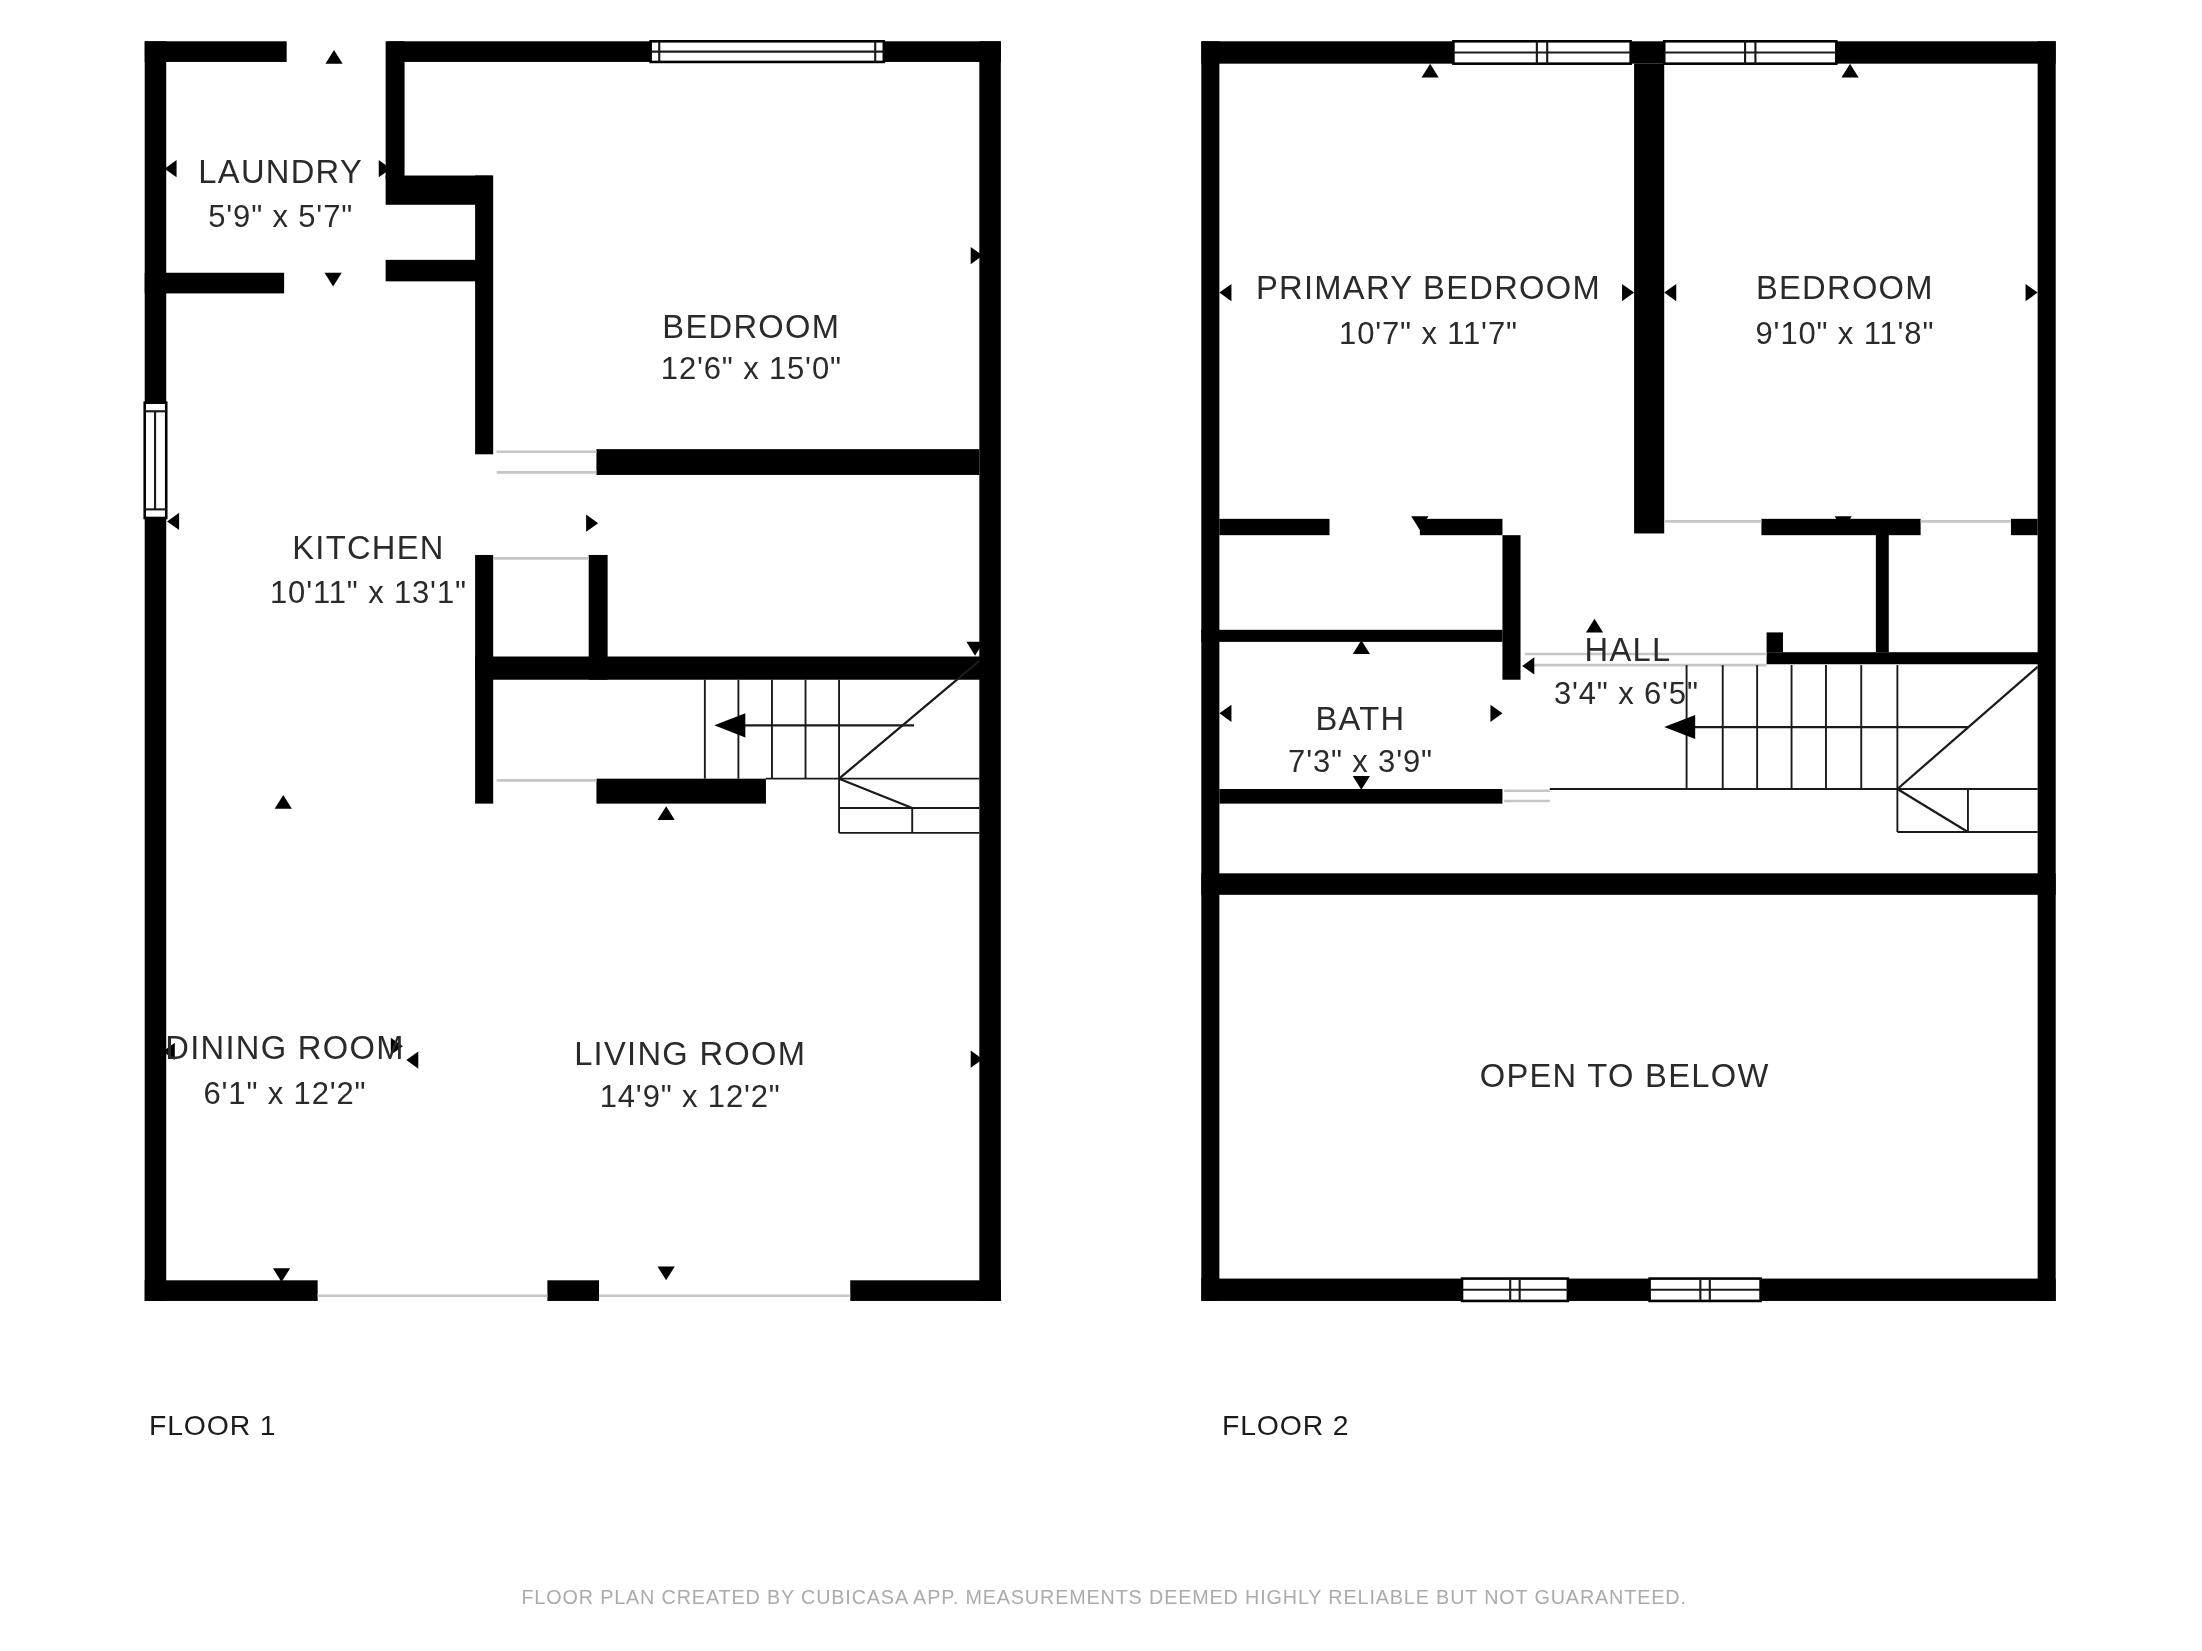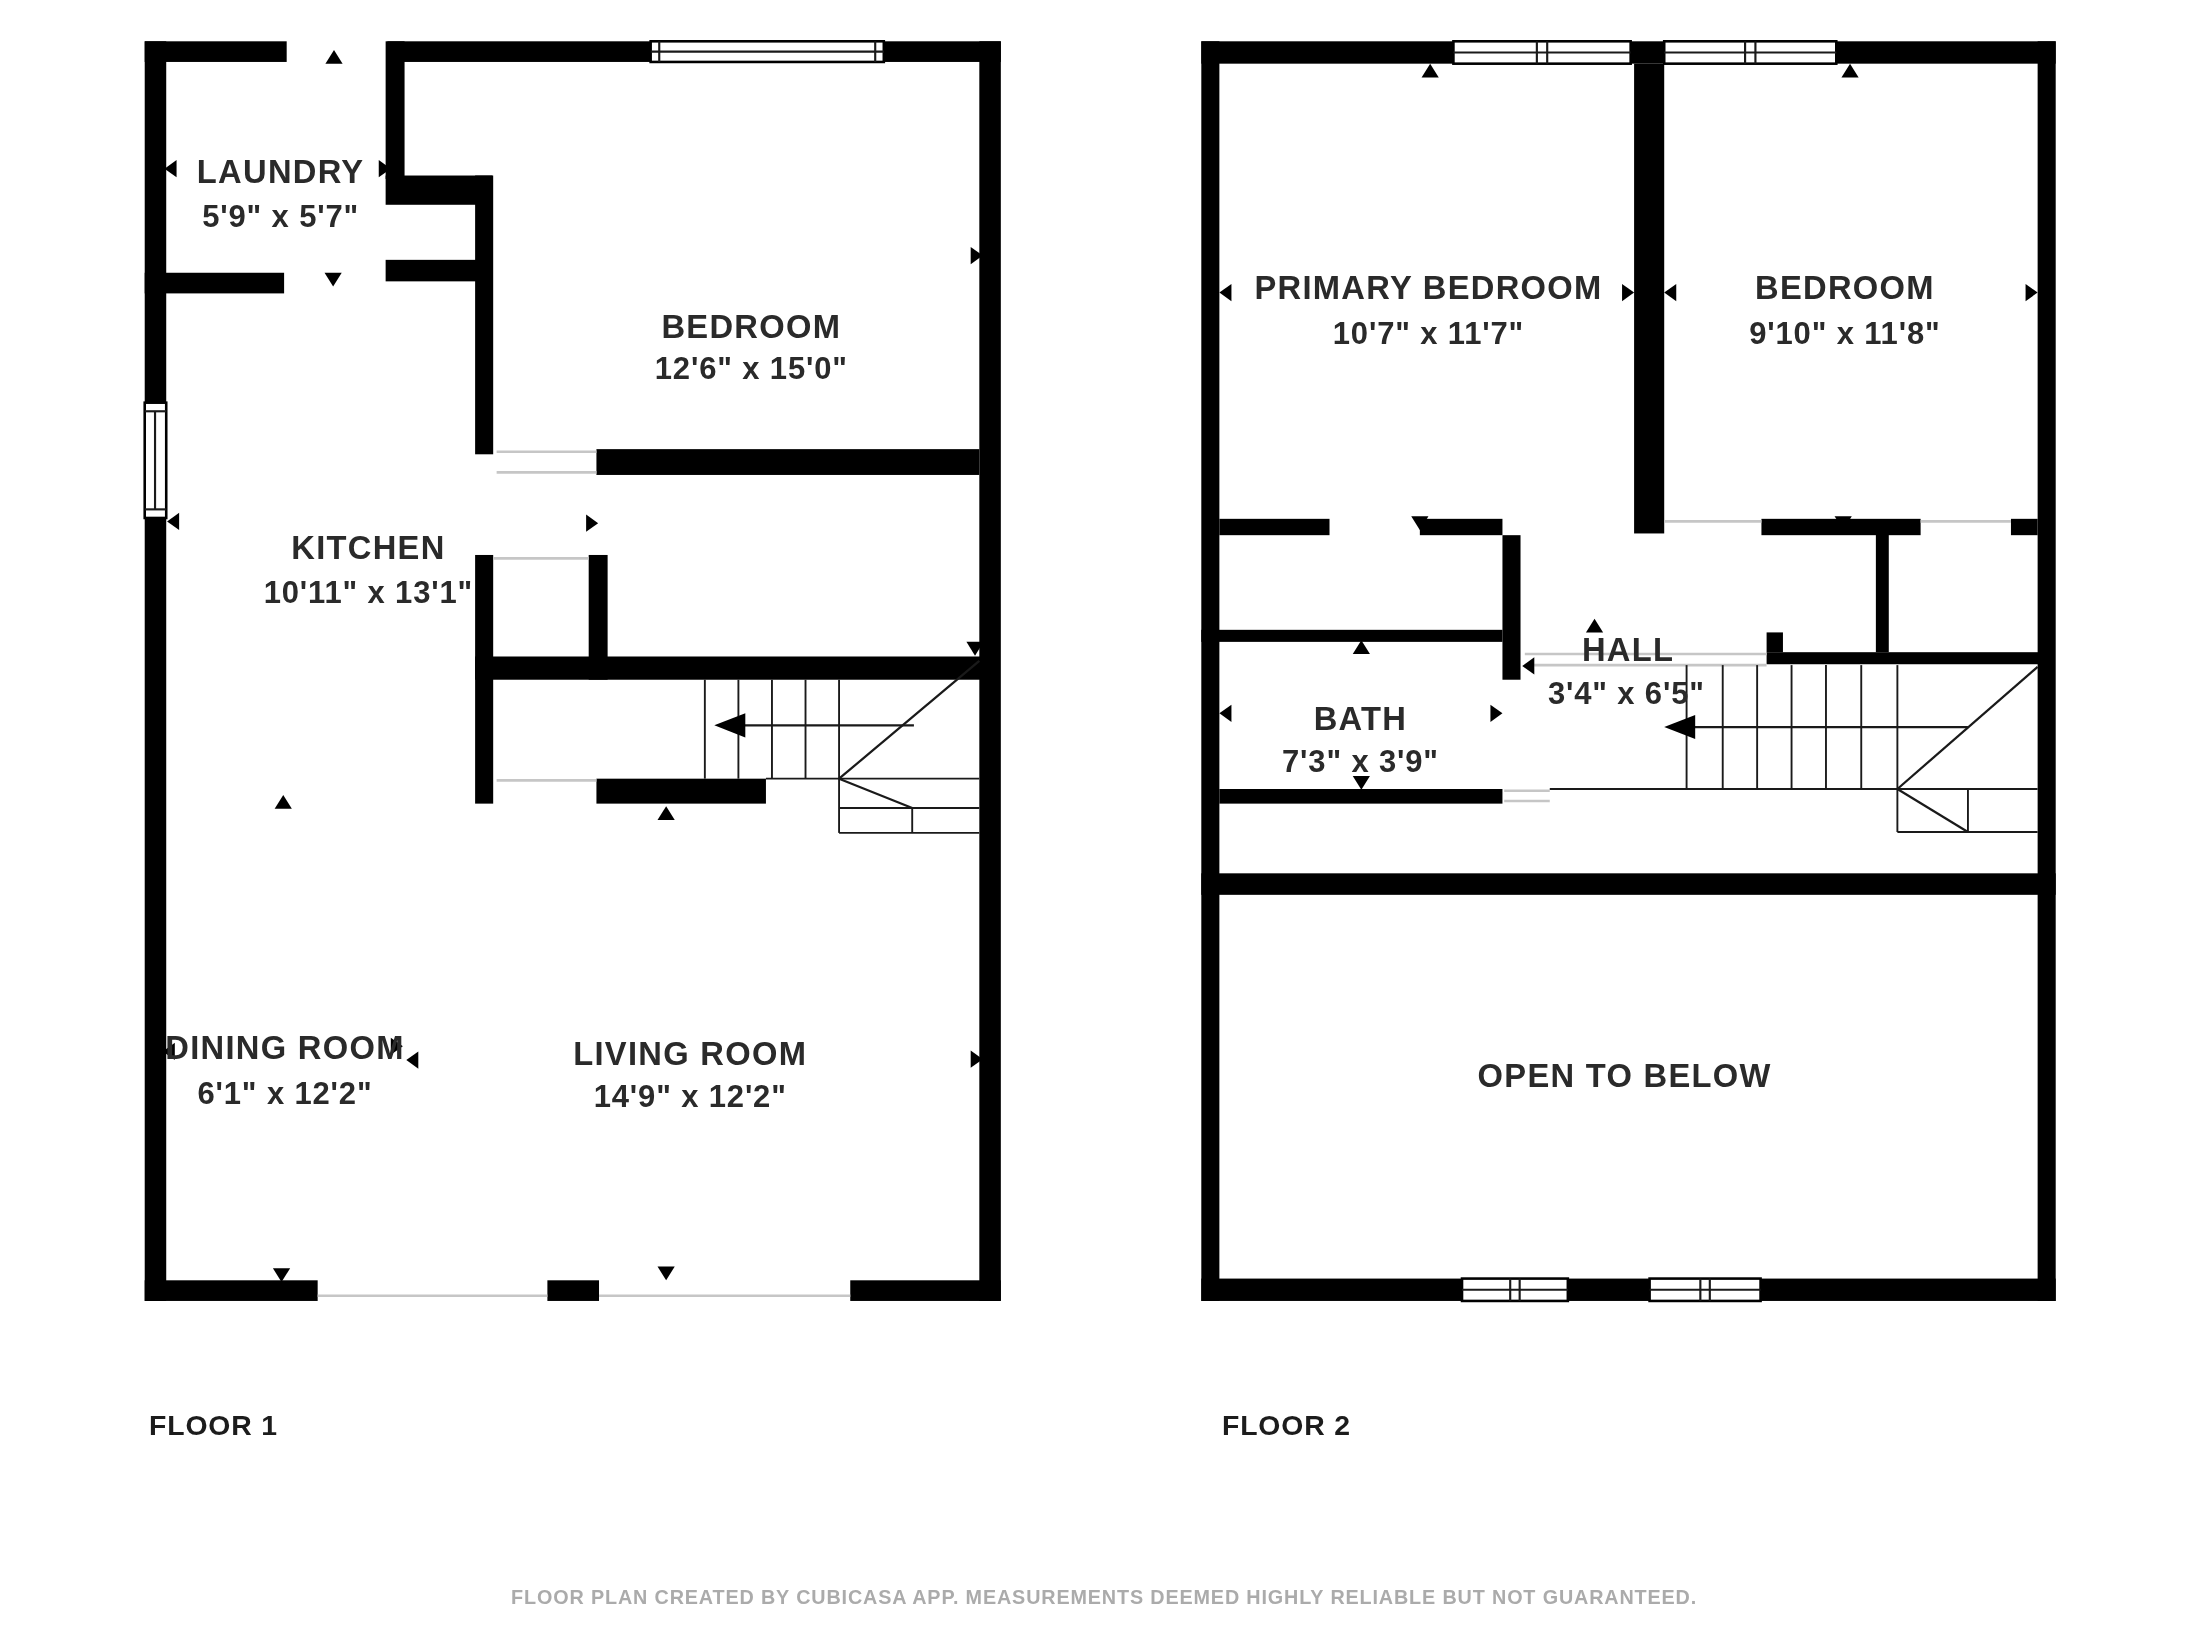--- a/index.html
+++ b/index.html
@@ -1,17 +1,17 @@
 <!DOCTYPE html>
 <html style="font-size:13.8px"><head>
 <meta charset="utf-8">
 <style>
   html,body{margin:0;padding:0;background:#ffffff;}
   .page{position:relative;width:2203px;height:1604px;background:#ffffff;overflow:hidden;
-        font-family:"Liberation Sans", sans-serif;font-weight:bold;}
+        font-family:"Liberation Sans", sans-serif;}
   svg{display:block;}
   .wall{fill:#000000;stroke:none;}
   .winline{stroke:#1a1a1a;stroke-width:2.5;fill:none;}
   .winbox{fill:#ffffff;stroke:#000000;stroke-width:3;}
   .openline{stroke:#c6c6c6;stroke-width:3;fill:none;}
   .stairline{stroke:#1a1a1a;stroke-width:2.2;fill:none;}
   .stairline2{stroke:#1a1a1a;stroke-width:2.6;fill:none;}
   .marker{fill:#000000;stroke:none;}
   .room-name{font-size:38px;letter-spacing:1.5px;fill:#2a2a2a;text-anchor:middle;}
   .room-dims{font-size:36px;letter-spacing:1px;fill:#2a2a2a;text-anchor:middle;}

